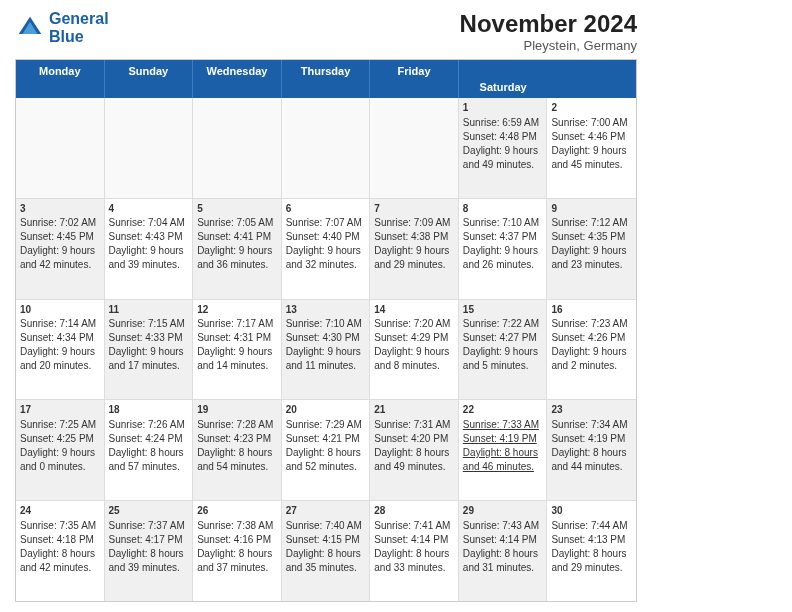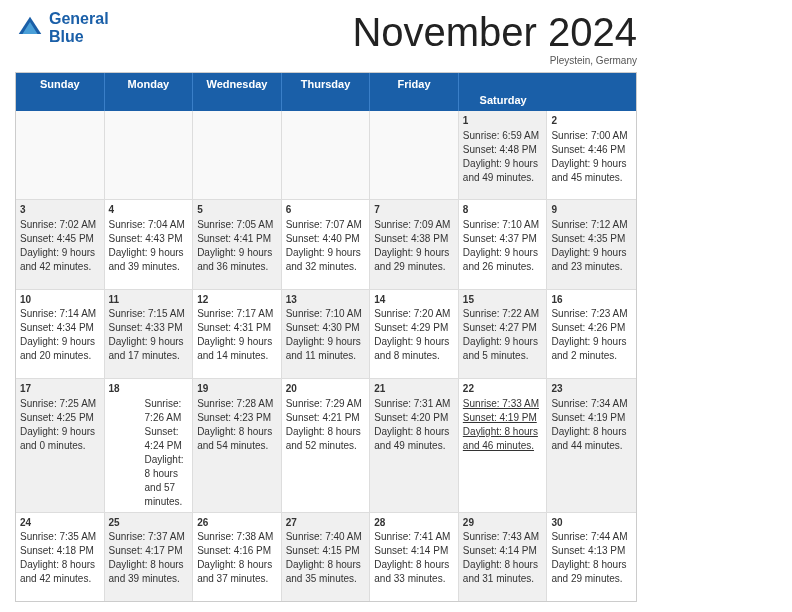--- a/index.html
+++ b/index.html
@@ -35,26 +35,26 @@
     }
     .logo-text span { color: #1a5fa8; }
     .logo-icon {
       width: 30px;
       height: 30px;
     }
     .title-block {
       text-align: right;
     }
     .month-title {
-      font-size: 40px;
-      font-weight: normal;
+      font-size: 24px;
+      font-weight: bold;
       color: #222;
     }
     .subtitle {
-      font-size: 10px;
+      font-size: 13px;
       color: #555;
     }
     .calendar {
       flex: 1;
       display: flex;
       flex-direction: column;
       border: 1px solid #ccc;
     }
     .cal-header {
       display: grid;
@@ -122,22 +122,22 @@
       </div>
     </div>
     <div class="title-block">
       <div class="month-title">November 2024</div>
       <div class="subtitle">Pleystein, Germany</div>
     </div>
   </div>
 
   <div class="calendar">
     <div class="cal-header">
-    <div class="cal-header-cell">Sunday</div>
-        <div class="cal-header-cell">Monday</div>
+    <div class="cal-header-cell">Monday</div>
+        <div class="cal-header-cell">Sunday</div>
         <div class="cal-header-cell">Wednesday</div>
         <div class="cal-header-cell">Thursday</div>
         <div class="cal-header-cell">Friday</div>
         <div class="cal-header-cell">Saturday</div>
       </div>
     <div class="cal-body">
     <div class="cal-row">
           <div class="cal-cell empty"></div>
           <div class="cal-cell empty"></div>
           <div class="cal-cell empty"></div>
@@ -263,21 +263,21 @@
         <div class="cal-row">
           <div class="cal-cell shaded">
             <span class="day-num">17</span>
             <div class="cell-info" style="white-space: pre-line;">Sunrise: 7:25 AM
 Sunset: 4:25 PM
 Daylight: 9 hours
 and 0 minutes.</div>
           </div>
           <div class="cal-cell">
             <span class="day-num">18</span>
-            <div class="cell-info" style="white-space: pre-line; margin-left: 36px;">Sunrise: 7:26 AM
+            <div class="cell-info" style="white-space: pre-line;">Sunrise: 7:26 AM
 Sunset: 4:24 PM
 Daylight: 8 hours
 and 57 minutes.</div>
           </div>
           <div class="cal-cell shaded">
             <span class="day-num">19</span>
             <div class="cell-info" style="white-space: pre-line;">Sunrise: 7:28 AM
 Sunset: 4:23 PM
 Daylight: 8 hours
 and 54 minutes.</div>

